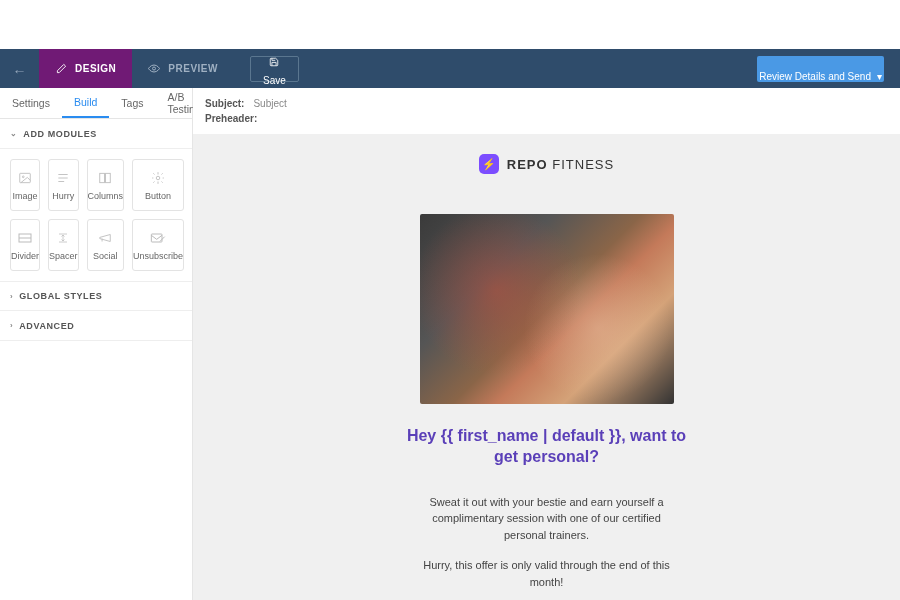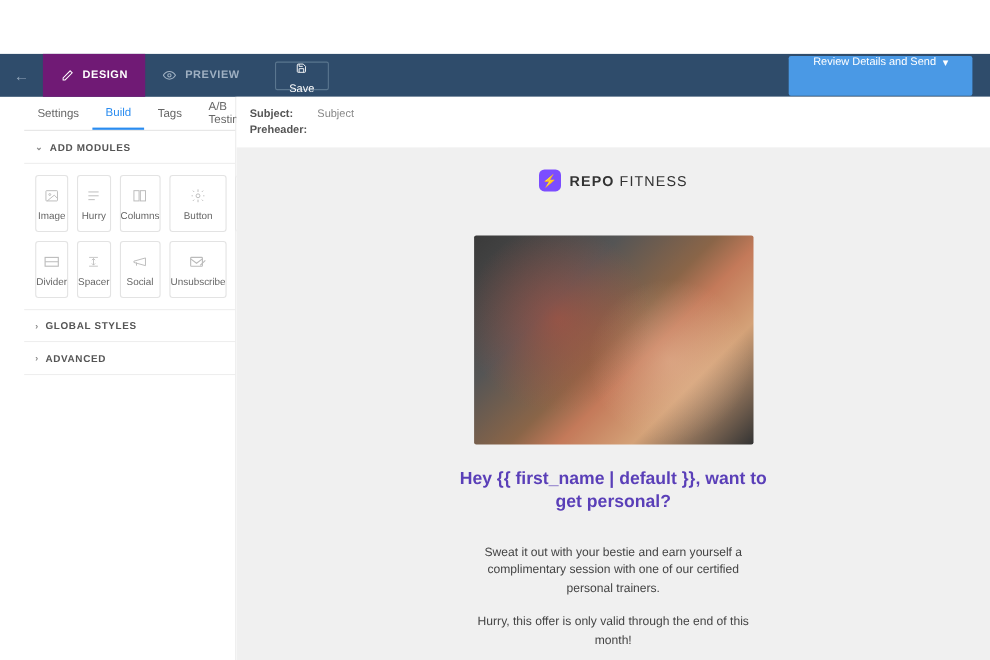--- a/index.html
+++ b/index.html
@@ -8,40 +8,40 @@
   .topspace { height: 49px; background: #fff; }
   
   .toolbar { height: 39px; background: #2f4c6b; display: flex; align-items: center; padding: 0; }
   .back-btn { width: 39px; height: 39px; display: flex; align-items: center; justify-content: center; cursor: pointer; }
   .back-arrow { color: #94a7bb; font-size: 14px; }
   .mode-btn { height: 39px; padding: 0 16px; display: flex; align-items: center; gap: 8px; font-size: 10px; font-weight: 600; letter-spacing: 0.5px; color: #9fb0c2; cursor: pointer; }
   .mode-btn.active { background: #701a75; color: #fff; }
   .mode-icon { width: 12px; height: 12px; display: inline-flex; align-items: center; justify-content: center; }
   .save-btn { margin-left: 16px; height: 26px; padding: 0 12px; border: 1px solid #5a768f; background: transparent; color: #fff; font-size: 10px; display: flex; align-items: center; gap: 6px; cursor: pointer; border-radius: 2px; flex-direction: column; }
   .spacer { flex: 1; }
-  .review-btn { margin-right: 16px; height: 36px; padding: 0 22px; background: #4a99e5; color: #fff; font-size: 10px; border: none; border-radius: 2px; display: flex; align-items: flex-start; gap: 6px; cursor: pointer; }
-  
-  .main { display: flex; height: calc(600px - 49px - 39px); padding-left: 22px; }
+  .review-btn { margin-right: 16px; height: 26px; padding: 0 2px; background: #4a99e5; color: #fff; font-size: 10px; border: none; border-radius: 2px; display: flex; align-items: flex-end; gap: 6px; cursor: pointer; }
+  
+  .main { display: flex; height: calc(600px - 49px - 39px); }
   
   .sidebar { width: 193px; border-right: 1px solid #e5e5e5; display: flex; flex-direction: column; }
   .tabs { display: flex; border-bottom: 1px solid #e5e5e5; height: 31px; }
   .tab { padding: 0 12px; font-size: 10.5px; color: #666; display: flex; align-items: center; cursor: pointer; }
   .tab.active { color: #2a8cf0; border-bottom: 2px solid #2a8cf0; }
   
   .section-header { height: 30px; display: flex; align-items: center; padding: 0 10px; font-size: 9px; font-weight: 600; letter-spacing: 0.6px; color: #555; border-bottom: 1px solid #eee; cursor: pointer; gap: 6px; }
   .chev { font-size: 8px; color: #888; }
   
   .modules-grid { padding: 10px; display: grid; grid-template-columns: repeat(5, 1fr); gap: 8px; }
   .module-tile { border: 1px solid #e3e3e3; border-radius: 3px; height: 52px; display: flex; flex-direction: column; align-items: center; justify-content: center; gap: 5px; cursor: pointer; background: #fff; }
   .module-icon { color: #b5b5b5; height: 16px; display: flex; align-items: center; justify-content: center; }
   .module-label { font-size: 9px; color: #666; }
   
   .canvas { flex: 1; background: #fff; overflow: hidden; display: flex; flex-direction: column; }
   .meta-area { padding: 8px 12px; background: #fff; }
-  .meta-row { display: flex; gap: 22px; font-size: 10px; color: #555; padding: 2px 0; }
+  .meta-row { display: flex; gap: 9px; font-size: 10px; color: #555; padding: 2px 0; }
   .meta-label { font-weight: 600; }
   .meta-val { color: #888; }
   
   .preview-wrap { flex: 1; background: #f0f0f0; display: flex; justify-content: center; padding-top: 0; overflow: hidden; }
   .email-body { width: 320px; background: #f0f0f0; padding: 20px 0; text-align: center; }
   .brand { display: flex; align-items: center; justify-content: center; gap: 8px; margin-bottom: 40px; }
   .brand-logo { width: 20px; height: 20px; background: #7c4dff; border-radius: 5px; display: flex; align-items: center; justify-content: center; color: #fff; font-size: 11px; }
   .brand-text { font-size: 13px; font-weight: 700; letter-spacing: 1px; color: #333; }
   .brand-text .light { font-weight: 400; }
   .hero-img { width: 254px; height: 190px; margin: 0 auto 22px; border-radius: 2px; background: linear-gradient(135deg, #3a3a3a 0%, #555 30%, #8a6548 50%, #c47a5a 60%, #d4a278 75%, #333 100%); position: relative; overflow: hidden; }

